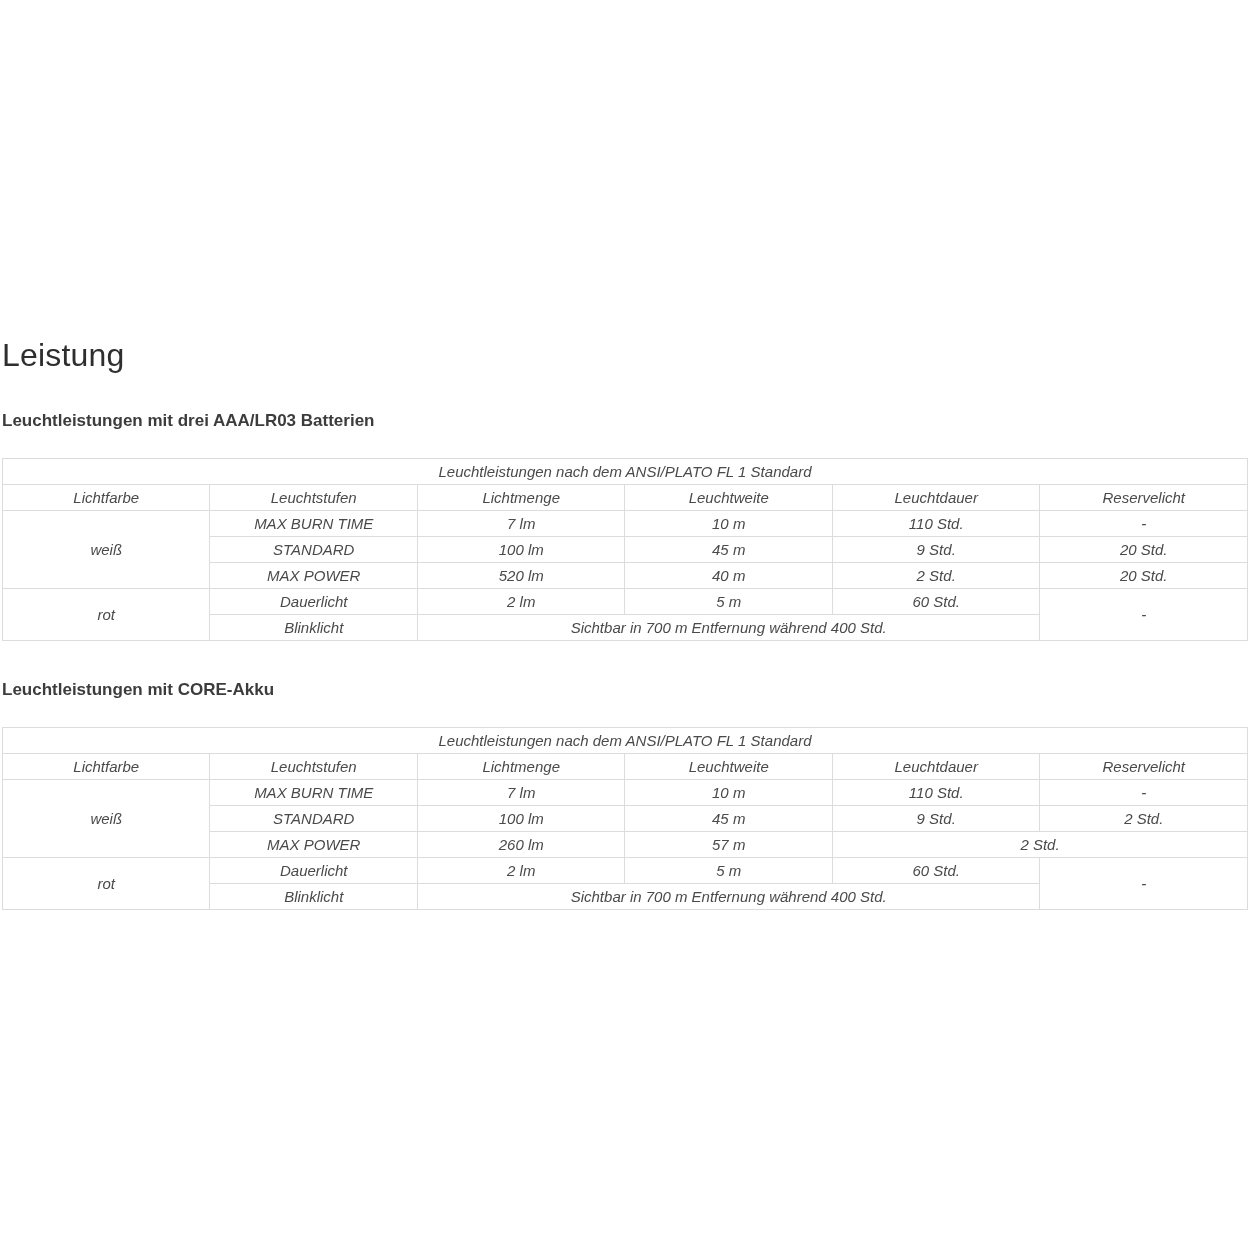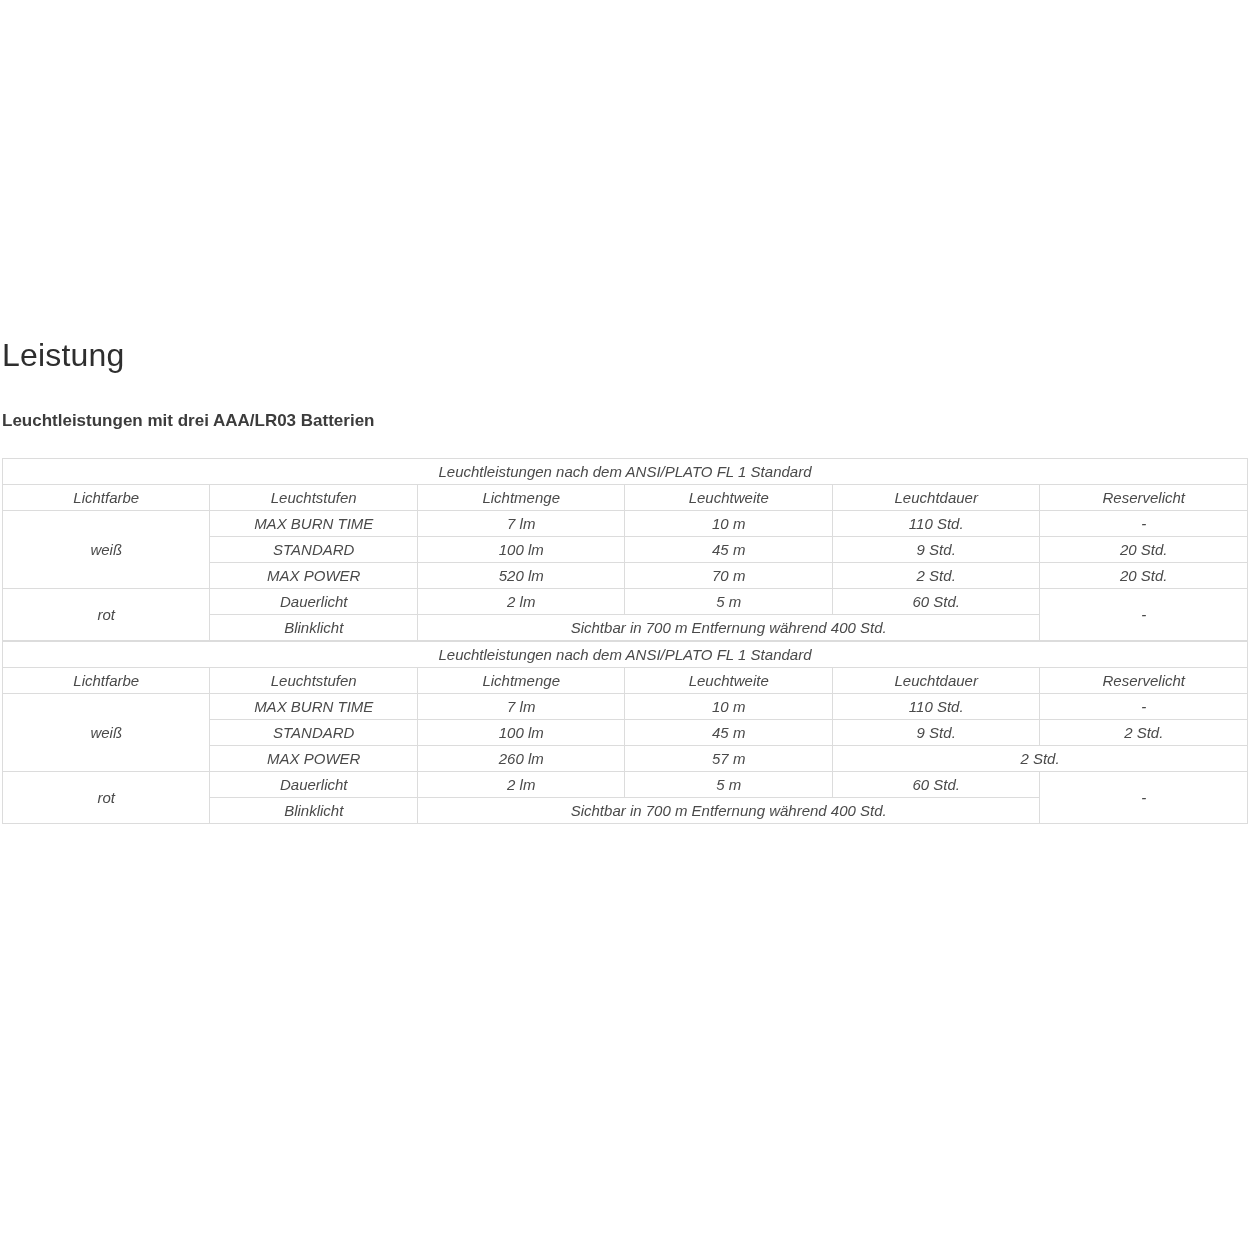--- a/index.html
+++ b/index.html
@@ -94,39 +94,40 @@
       <tr>
         <td>STANDARD</td>
         <td>100 lm</td>
         <td>45 m</td>
         <td>9 Std.</td>
         <td>20 Std.</td>
       </tr>
       <tr>
         <td>MAX POWER</td>
         <td>520 lm</td>
-        <td>70 m</td>
+        <td>40 m</td>
         <td>2 Std.</td>
         <td>20 Std.</td>
       </tr>
       <tr>
         <td rowspan="2">rot</td>
         <td>Dauerlicht</td>
         <td>2 lm</td>
         <td>5 m</td>
         <td>60 Std.</td>
         <td rowspan="2">-</td>
       </tr>
       <tr>
         <td>Blinklicht</td>
         <td colspan="3">Sichtbar in 700 m Entfernung während 400 Std.</td>
       </tr>
     </tbody>
   </table>
 
+  <h2 class="section-heading second">Leuchtleistungen mit CORE-Akku</h2>
 
   <table class="spec-table">
     <colgroup>
       <col style="width:16.666%">
         <col style="width:16.666%">
         <col style="width:16.667%">
       <col style="width:16.667%">
         <col style="width:16.667%">
         <col style="width:16.667%">
     </colgroup>

